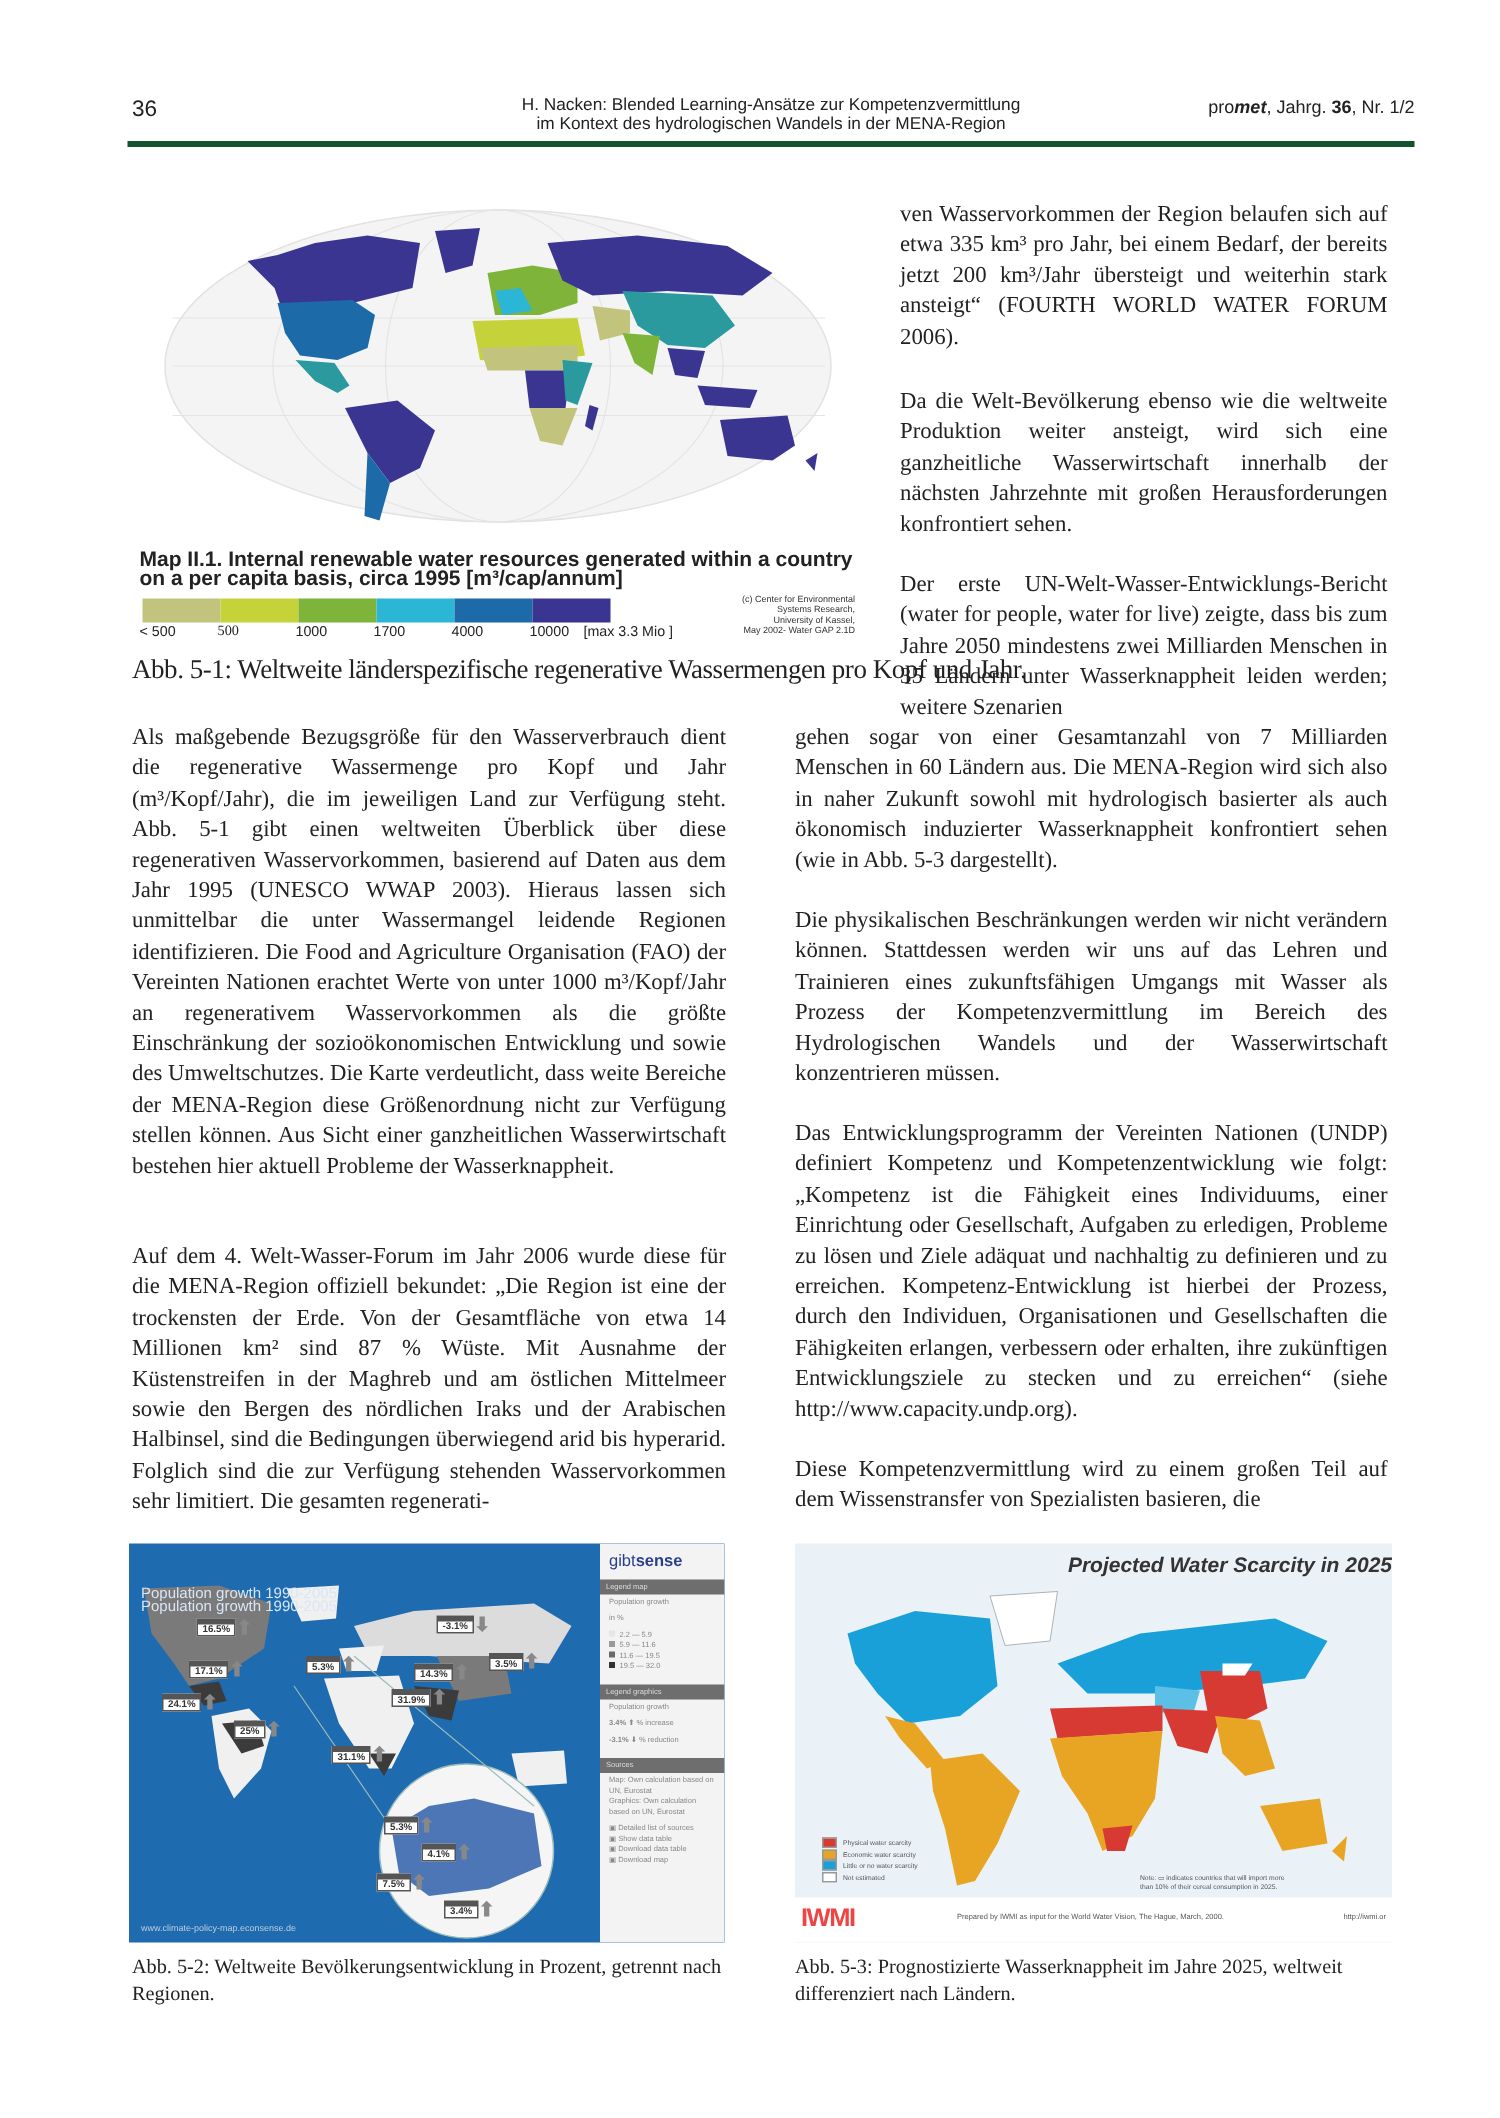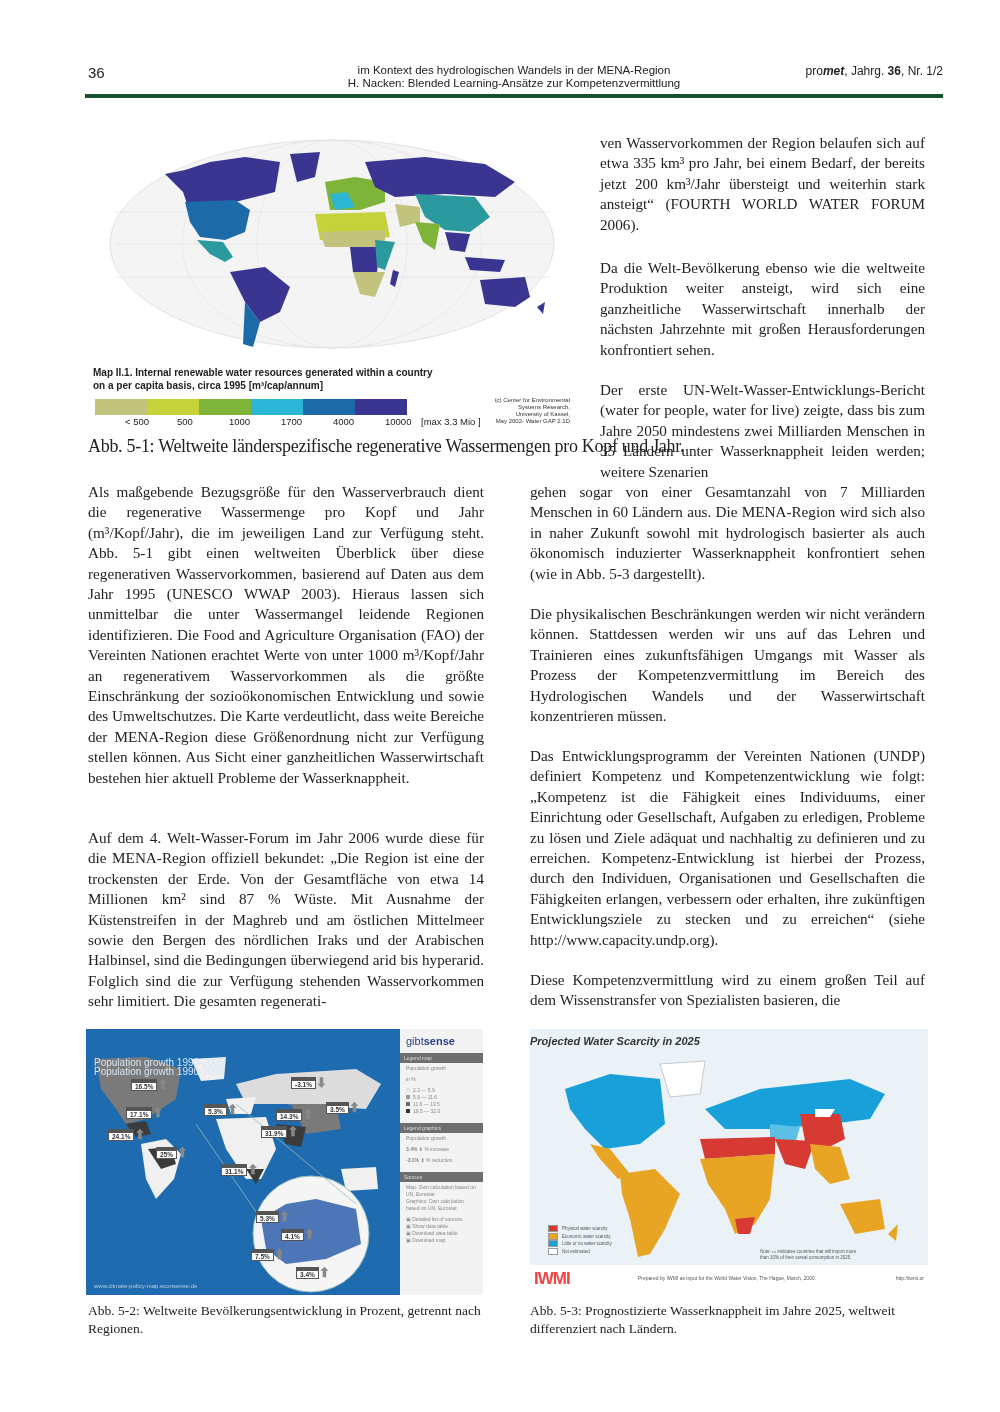--- a/index.html
+++ b/index.html
@@ -7,56 +7,56 @@
   .hdr{position:absolute;top:62px;left:85px;width:858px;height:32px;border-bottom:4px solid #14532d;font-family:"Liberation Sans",sans-serif;}
   .hdr .pg{position:absolute;left:3px;top:2px;font-size:15px;}
   .hdr .title{position:absolute;left:0;right:0;top:2px;text-align:center;font-size:11.5px;line-height:13px;}
   .hdr .jr{position:absolute;right:0;top:2px;font-size:12px;}
   .para{position:absolute;font-size:15.2px;line-height:20.4px;text-align:justify;margin:0;}
   .para p{margin:0;}
   .cap{position:absolute;font-size:13.5px;line-height:18px;}
   .fig{position:absolute;overflow:hidden;}
   
   #fig1{left:85px;top:122px;width:495px;height:310px;background:#fff;}
-  .f1title{position:absolute;left:8px;top:244px;font-family:"Liberation Sans",sans-serif;font-weight:bold;font-size:10px;line-height:13px;color:#222;}
+  .f1title{position:absolute;left:8px;top:244px;font-family:"Liberation Sans",sans-serif;font-weight:bold;font-size:14px;line-height:13px;color:#222;}
   .f1bar{position:absolute;left:10px;top:277px;display:flex;}
   .f1bar div{width:52px;height:16px;}
   .f1labels{position:absolute;left:8px;top:294px;font-family:"Liberation Sans",sans-serif;font-size:9.5px;color:#222;}
-  .f1labels span{position:absolute;white-space:nowrap;margin-left:32px;}
+  .f1labels span{position:absolute;white-space:nowrap;}
   .f1copy{position:absolute;right:10px;top:275px;font-family:"Liberation Sans",sans-serif;font-size:6px;line-height:7px;text-align:right;color:#333;}
   
   #fig2{left:86px;top:1029px;width:397px;height:266px;background:#1e6bb0;}
   .f2side{position:absolute;right:0;top:0;width:83px;height:266px;background:#f3f3f3;}
   .f2side .brand{font-family:"Liberation Sans",sans-serif;font-size:11px;color:#2a3f8c;margin:6px 6px 0;}
   .f2side .bar{background:#6e6e6e;color:#ddd;font-family:"Liberation Sans",sans-serif;font-size:5px;padding:2px 4px;margin-top:6px;}
   .f2side .small{font-family:"Liberation Sans",sans-serif;font-size:5px;color:#888;padding:2px 6px;line-height:7px;}
   .f2title{position:absolute;left:8px;top:5px;font-family:"Liberation Sans",sans-serif;font-size:10px;line-height:9px;color:#d8e6f5;margin-top:24px;}
   .f2url{position:absolute;left:8px;bottom:6px;font-family:"Liberation Sans",sans-serif;font-size:6px;color:#bcd;}
   .lbl{position:absolute;background:#fff;border:1px solid #555;border-top:4px solid #555;font-family:"Liberation Sans",sans-serif;font-size:6.5px;font-weight:bold;color:#333;padding:0 3px;}
   .lbl .arr{position:absolute;right:-12px;top:-6px;color:#888;font-size:13px;}
   
   #fig3{left:530px;top:1029px;width:398px;height:266px;background:#eaf2f8;}
-  .f3title{position:absolute;left:0;right:0;top:6px;text-align:left;font-family:"Liberation Sans",sans-serif;font-weight:bold;font-style:italic;font-size:11px;color:#333;}
+  .f3title{position:absolute;left:0;right:0;top:6px;text-align:right;font-family:"Liberation Sans",sans-serif;font-weight:bold;font-style:italic;font-size:14px;color:#333;}
   .f3legend{position:absolute;left:18px;top:196px;font-family:"Liberation Sans",sans-serif;font-size:4.5px;color:#555;}
   .f3legend div{display:flex;align-items:center;height:7.5px;}
   .f3legend i{display:inline-block;width:8px;height:5px;margin-right:4px;border:0.5px solid #999;}
   .f3foot{position:absolute;left:0;right:0;bottom:0;height:30px;background:#fff;}
   .f3foot .logo{position:absolute;left:4px;top:4px;font-family:"Liberation Sans",sans-serif;font-weight:bold;font-size:17px;color:#ef4444;letter-spacing:-1px;}
   .f3foot .prep{position:absolute;left:108px;top:10px;font-family:"Liberation Sans",sans-serif;font-size:5px;color:#555;}
   .f3foot .url{position:absolute;right:4px;top:10px;font-family:"Liberation Sans",sans-serif;font-size:5px;color:#555;}
   .f3note{position:absolute;left:230px;top:220px;font-family:"Liberation Sans",sans-serif;font-size:4.5px;color:#555;line-height:6px;}
 </style>
 </head>
 <body>
 
 <div class="hdr">
   <span class="pg">36</span>
   <div class="title">
+    <div>H. Nacken: Blended Learning-Ansätze zur Kompetenzvermittlung</div>
     <div>im Kontext des hydrologischen Wandels in der MENA-Region</div>
-    <div>H. Nacken: Blended Learning-Ansätze zur Kompetenzvermittlung</div>
   </div>
   <span class="jr"><span>pro</span><b><i>met</i></b><span>, Jahrg. </span><b>36</b><span>, Nr. 1/2</span></span>
 </div>
 
 <div id="fig1" class="fig">
   <svg width="495" height="240" viewBox="0 0 495 240">
     <ellipse cx="247" cy="122" rx="222" ry="104" fill="#f4f4f4" stroke="#e2e2e2" stroke-width="1"></ellipse>
     <g stroke="#e4e4e4" stroke-width="0.8" fill="none">
       <line x1="30" y1="90" x2="465" y2="90"></line>
         <line x1="30" y1="122" x2="465" y2="122"></line>
@@ -101,21 +101,21 @@
   <div class="f1bar" id="f1bar">
       <div style="background: rgb(194, 196, 126);"></div>
       <div style="background: rgb(198, 210, 58);"></div>
       <div style="background: rgb(127, 180, 58);"></div>
       <div style="background: rgb(43, 182, 214);"></div>
       <div style="background: rgb(29, 106, 168);"></div>
       <div style="background: rgb(58, 53, 145);"></div>
     </div>
   <div class="f1labels" id="f1labels">
       <span style="left: 0px;">&lt; 500</span>
-      <span style="left: 52px;">500</span>
+      <span style="left: 52px; font-family: Liberation Serif, serif;">500</span>
       <span style="left: 104px;">1000</span>
       <span style="left: 156px;">1700</span>
       <span style="left: 208px;">4000</span>
       <span style="left: 260px;">10000</span>
       <span style="left: 296px;">[max 3.3 Mio ]</span>
     </div>
   <div class="f1copy" id="f1copy">
       <div>(c) Center for Environmental</div>
       <div>Systems Research,</div>
       <div>University of Kassel,</div>

